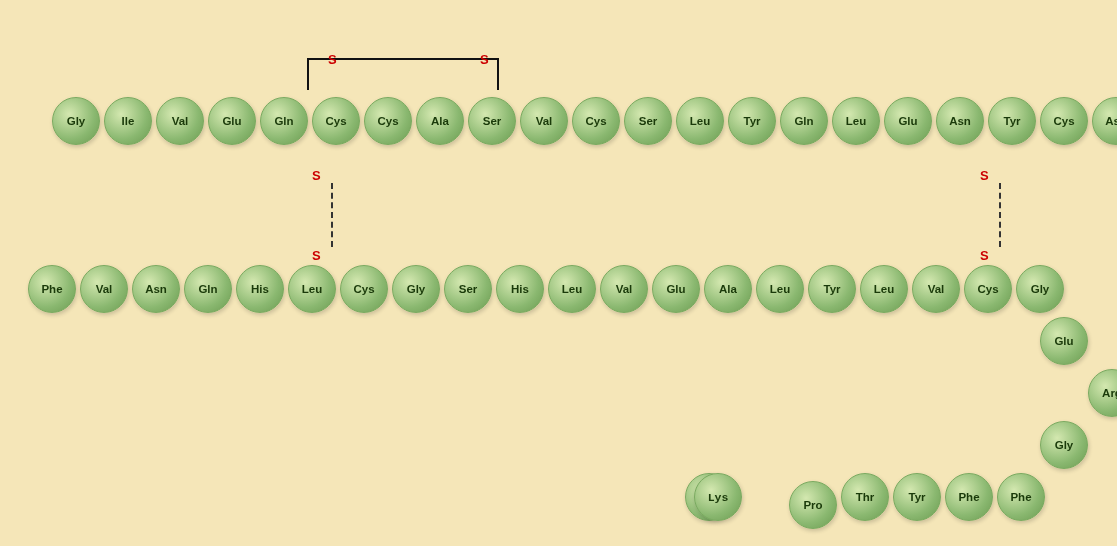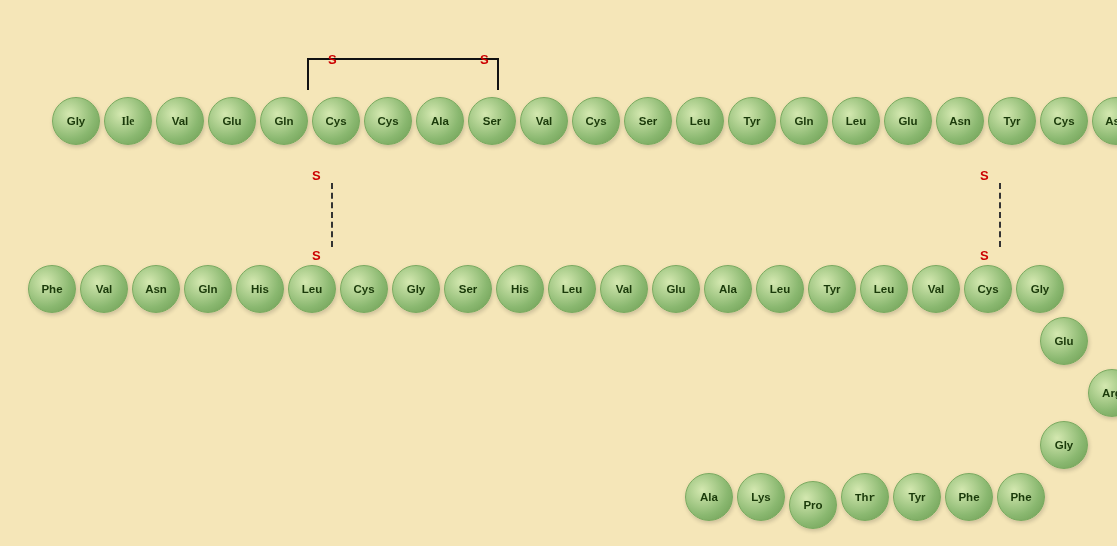--- a/index.html
+++ b/index.html
@@ -63,21 +63,21 @@
 <div class="s-label" style="left:312px; top:168px;">S</div>
 <div class="bond-line-dashed" style="left:331px; top:183px; height:64px;"></div>
 <div class="s-label" style="left:312px; top:248px;">S</div>
 
 <div class="s-label" style="left:980px; top:168px;">S</div>
 <div class="bond-line-dashed" style="left:999px; top:183px; height:64px;"></div>
 <div class="s-label" style="left:980px; top:248px;">S</div>
 
 <div id="a-chain-container">
     <div class="aa-node" style="left: 52px; top: 97px;">Gly</div>
-    <div class="aa-node" style="left: 104px; top: 97px; font-family: Liberation Serif, serif;">Ile</div>
+    <div class="aa-node" style="left: 104px; top: 97px;">Ile</div>
     <div class="aa-node" style="left: 156px; top: 97px;">Val</div>
     <div class="aa-node" style="left: 208px; top: 97px;">Glu</div>
     <div class="aa-node" style="left: 260px; top: 97px;">Gln</div>
     <div class="aa-node" style="left: 312px; top: 97px;">Cys</div>
     <div class="aa-node" style="left: 364px; top: 97px;">Cys</div>
     <div class="aa-node" style="left: 416px; top: 97px;">Ala</div>
     <div class="aa-node" style="left: 468px; top: 97px;">Ser</div>
     <div class="aa-node" style="left: 520px; top: 97px;">Val</div>
     <div class="aa-node" style="left: 572px; top: 97px;">Cys</div>
     <div class="aa-node" style="left: 624px; top: 97px;">Ser</div>
@@ -114,19 +114,19 @@
     <div class="aa-node" style="left: 964px; top: 265px;">Cys</div>
     <div class="aa-node" style="left: 1016px; top: 265px;">Gly</div>
   </div>
 <div id="b-chain-row2-container">
     <div class="aa-node" style="left: 1040px; top: 317px;">Glu</div>
     <div class="aa-node" style="left: 1088px; top: 369px;">Arg</div>
     <div class="aa-node" style="left: 1040px; top: 421px;">Gly</div>
   </div>
 <div id="b-chain-row3-container">
     <div class="aa-node" style="left: 685px; top: 473px;">Ala</div>
-    <div class="aa-node" style="left: 737px; top: 473px;">Lys</div>
+    <div class="aa-node" style="left: 694px; top: 473px; font-family: Liberation Mono, monospace;">Lys</div>
     <div class="aa-node" style="left: 789px; top: 481px;">Pro</div>
-    <div class="aa-node" style="left: 841px; top: 473px; font-family: Liberation Mono, monospace;">Thr</div>
+    <div class="aa-node" style="left: 841px; top: 473px;">Thr</div>
     <div class="aa-node" style="left: 893px; top: 473px;">Tyr</div>
     <div class="aa-node" style="left: 945px; top: 473px;">Phe</div>
     <div class="aa-node" style="left: 997px; top: 473px;">Phe</div>
   </div>
 
 </body></html>

